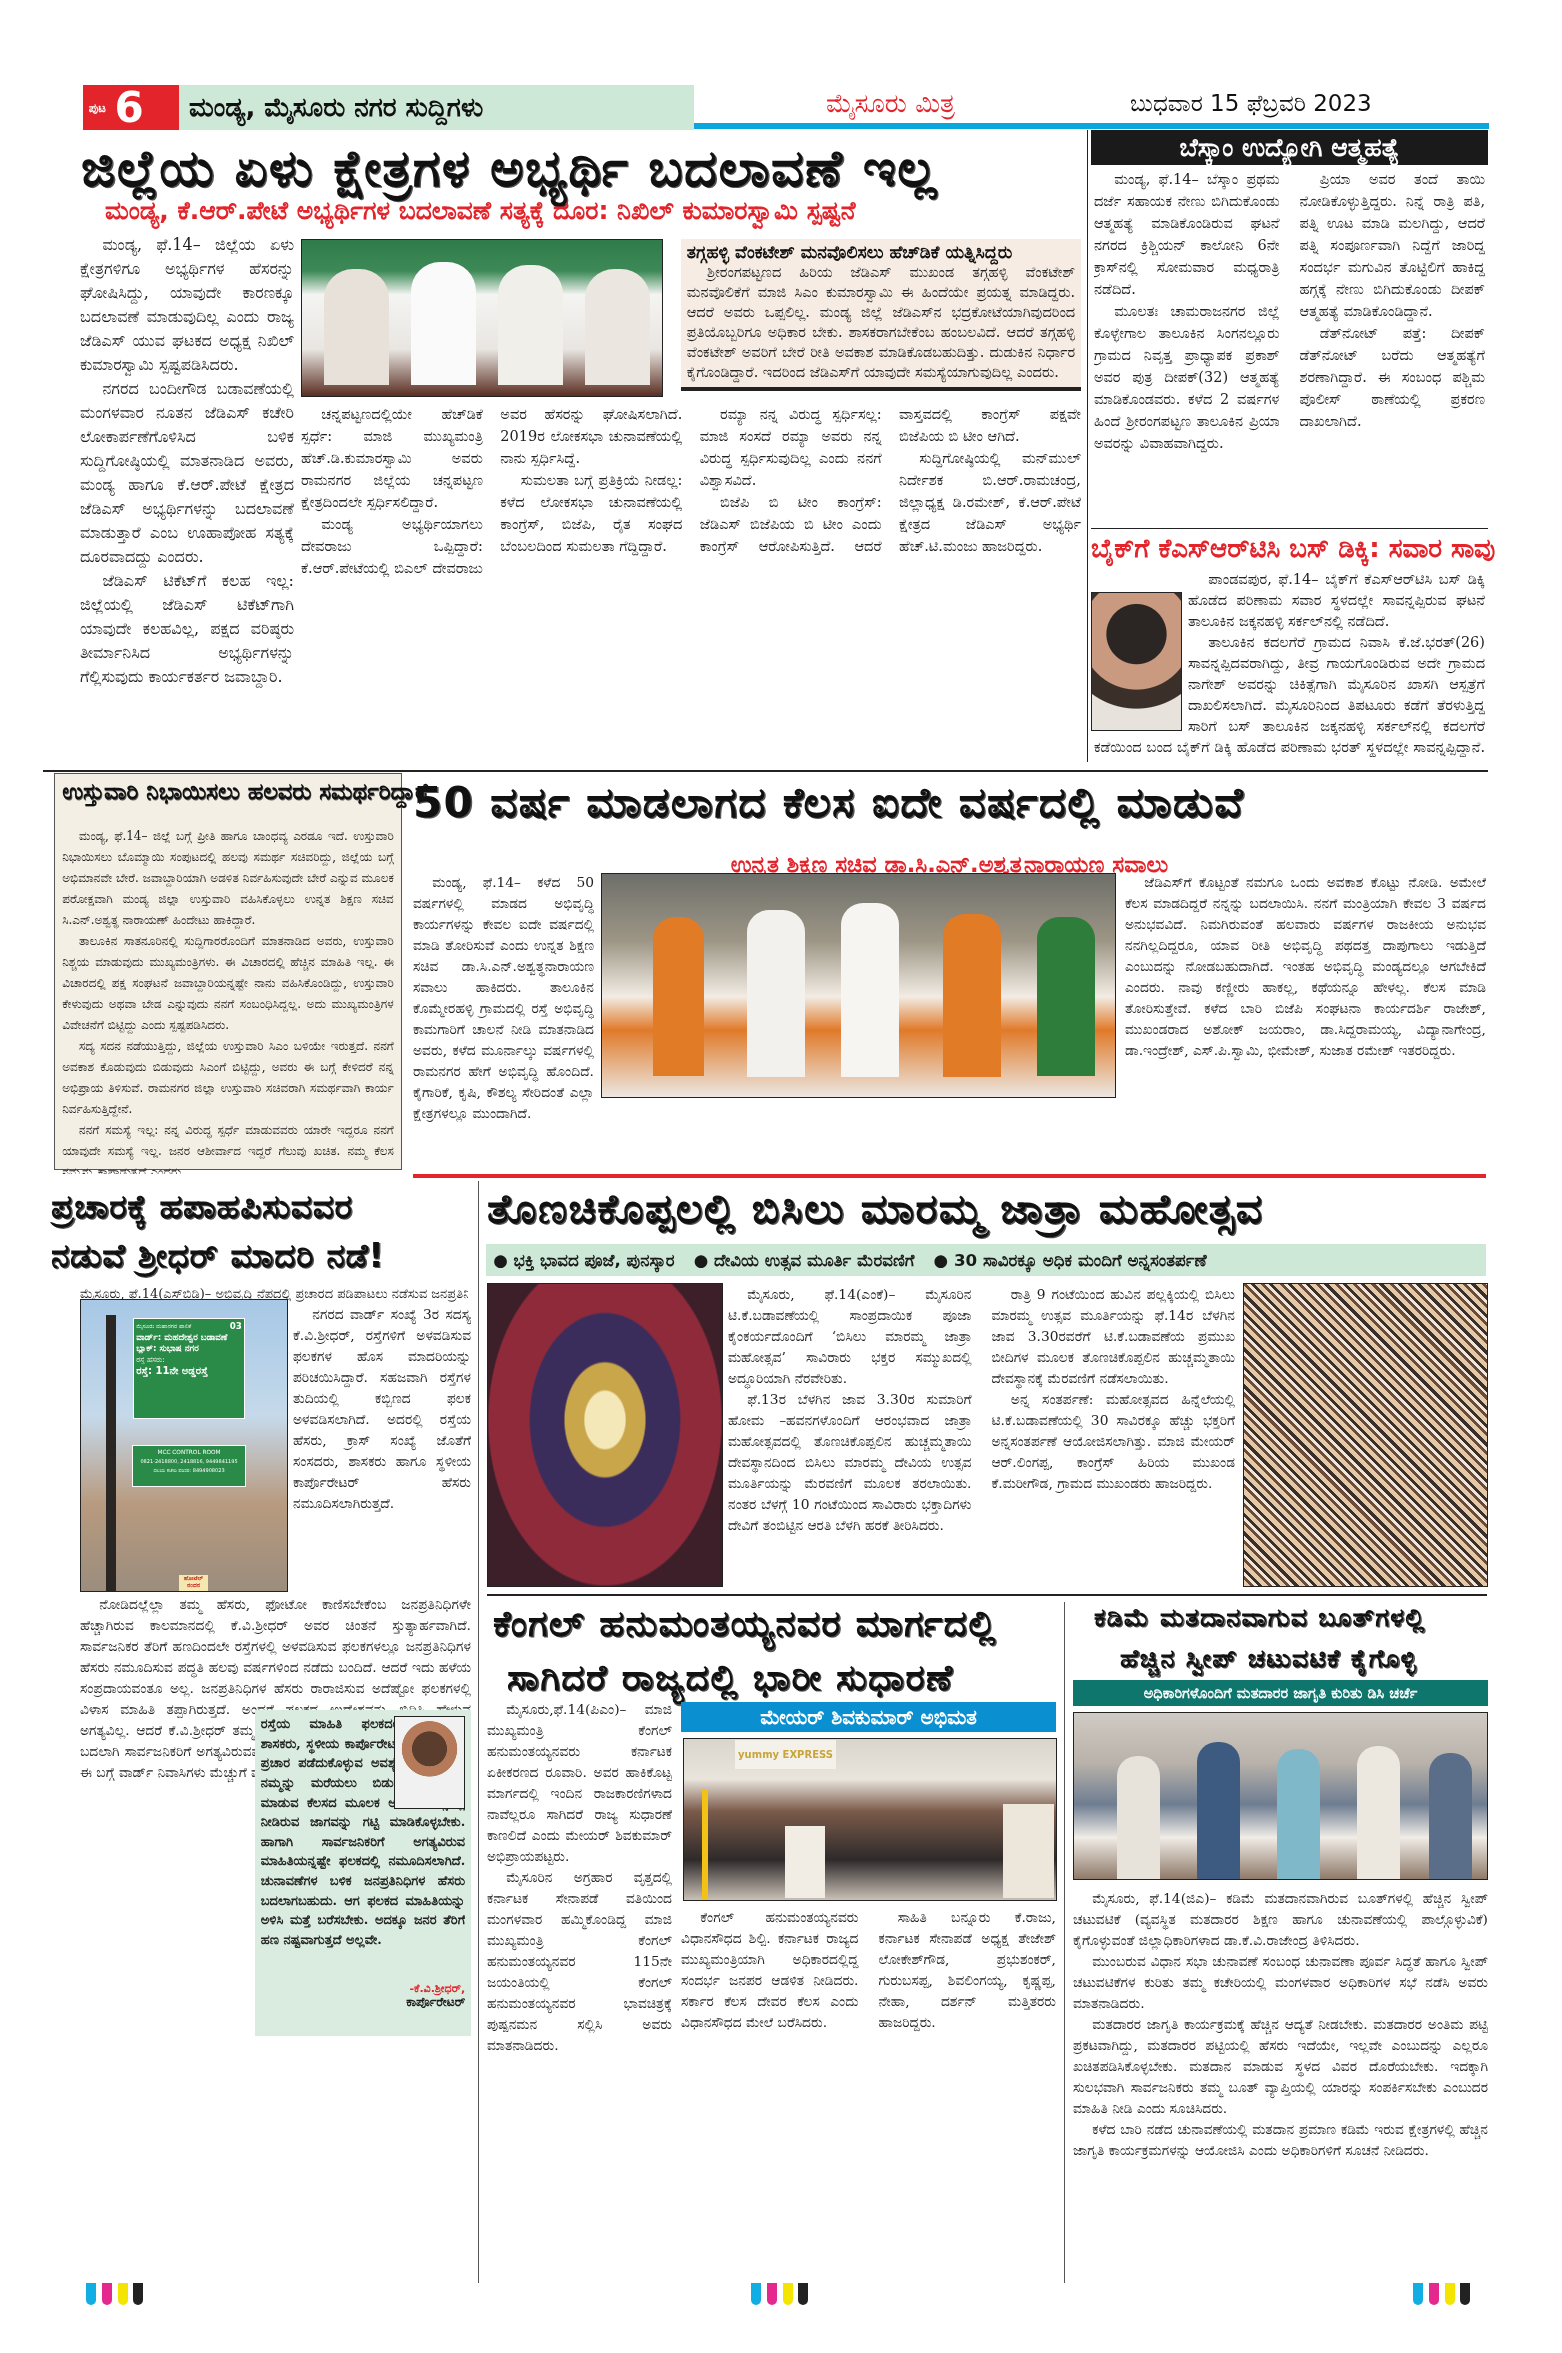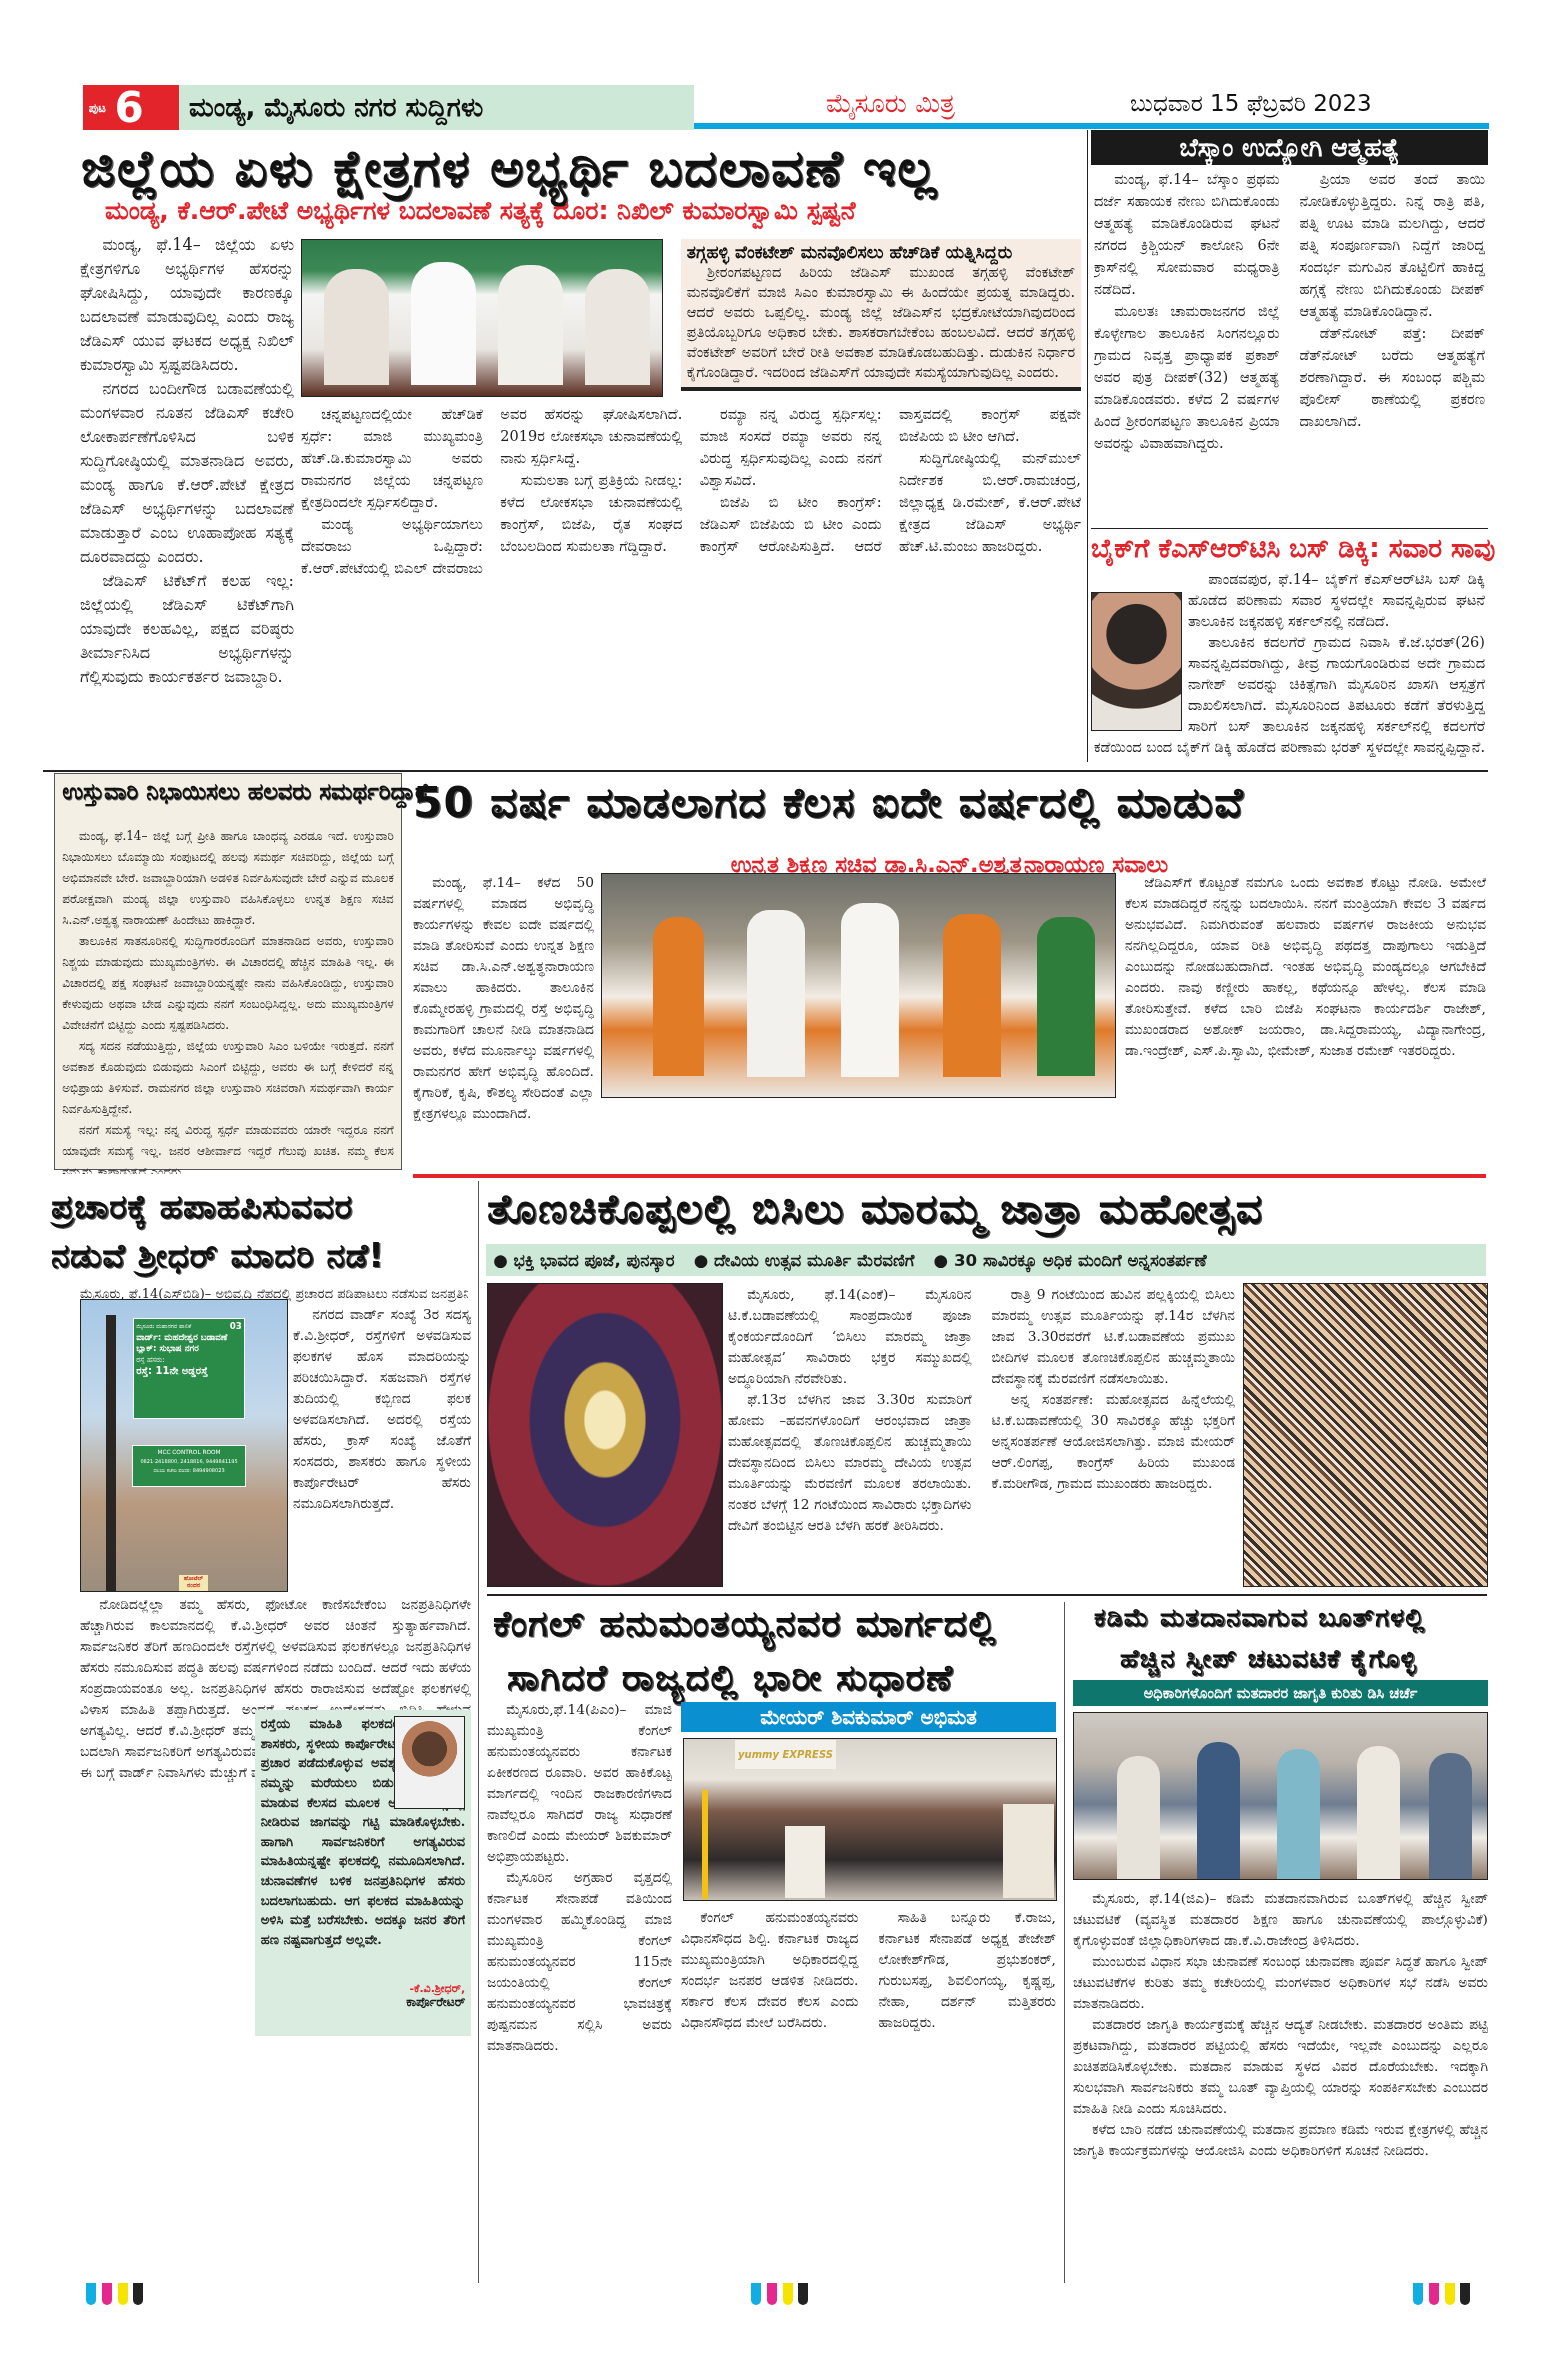--- a/index.html
+++ b/index.html
@@ -148,39 +148,39 @@
 
 <div class="abs head-black" style="left:487px;top:1181px;font-size:41px;line-height:57px;">ತೊಣಚಿಕೊಪ್ಪಲಲ್ಲಿ ಬಿಸಿಲು ಮಾರಮ್ಮ ಜಾತ್ರಾ ಮಹೋತ್ಸವ</div>
 <div class="abs" style="left:486px;top:1244px;width:1000px;height:32px;background:#cde8d6;display:flex;align-items:center;gap:19px;padding-left:7.2px;">
   <span style="font-size:16.7px;font-weight:bold;white-space:nowrap;"><span>● </span><span>ಭಕ್ತಿ ಭಾವದ ಪೂಜೆ, ಪುನಸ್ಕಾರ</span></span>
   <span style="font-size:16.7px;font-weight:bold;white-space:nowrap;"><span>● </span><span>ದೇವಿಯ ಉತ್ಸವ ಮೂರ್ತಿ ಮೆರವಣಿಗೆ</span></span>
   <span style="font-size:16.7px;font-weight:bold;white-space:nowrap;"><span>● </span><span>30 ಸಾವಿರಕ್ಕೂ ಅಧಿಕ ಮಂದಿಗೆ ಅನ್ನಸಂತರ್ಪಣೆ</span></span>
 </div>
 <div class="abs photo" style="left:487px;top:1283px;width:236px;height:304px;background:radial-gradient(ellipse at 50% 45%,#f4e8b8 0 12%,#c9a64a 13% 24%,#3a2d5c 25% 45%,#8e2a3a 46% 70%,#3d1f2a 71%);"></div>
 <div class="abs body-text cols2" style="left:728px;top:1284px;width:507px;height:296px;overflow:hidden;font-size:13.8px;line-height:21px;">
   <p>ಮೈಸೂರು, ಫೆ.14(ಎಂಕೆ)– ಮೈಸೂರಿನ ಟಿ.ಕೆ.ಬಡಾವಣೆಯಲ್ಲಿ ಸಾಂಪ್ರದಾಯಿಕ ಪೂಜಾ ಕೈಂಕರ್ಯದೊಂದಿಗೆ ‘ಬಿಸಿಲು ಮಾರಮ್ಮ ಜಾತ್ರಾ ಮಹೋತ್ಸವ’ ಸಾವಿರಾರು ಭಕ್ತರ ಸಮ್ಮುಖದಲ್ಲಿ ಅದ್ಧೂರಿಯಾಗಿ ನೆರವೇರಿತು.</p>
-  <p>ಫೆ.13ರ ಬೆಳಗಿನ ಜಾವ 3.30ರ ಸುಮಾರಿಗೆ ಹೋಮ –ಹವನಗಳೊಂದಿಗೆ ಆರಂಭವಾದ ಜಾತ್ರಾ ಮಹೋತ್ಸವದಲ್ಲಿ ತೊಣಚಿಕೊಪ್ಪಲಿನ ಹುಚ್ಚಮ್ಮತಾಯಿ ದೇವಸ್ಥಾನದಿಂದ ಬಿಸಿಲು ಮಾರಮ್ಮ ದೇವಿಯ ಉತ್ಸವ ಮೂರ್ತಿಯನ್ನು ಮೆರವಣಿಗೆ ಮೂಲಕ ತರಲಾಯಿತು. ನಂತರ ಬೆಳಗ್ಗೆ 12 ಗಂಟೆಯಿಂದ ಸಾವಿರಾರು ಭಕ್ತಾದಿಗಳು ದೇವಿಗೆ ತಂಬಿಟ್ಟಿನ ಆರತಿ ಬೆಳಗಿ ಹರಕೆ ತೀರಿಸಿದರು.</p>
+  <p>ಫೆ.13ರ ಬೆಳಗಿನ ಜಾವ 3.30ರ ಸುಮಾರಿಗೆ ಹೋಮ –ಹವನಗಳೊಂದಿಗೆ ಆರಂಭವಾದ ಜಾತ್ರಾ ಮಹೋತ್ಸವದಲ್ಲಿ ತೊಣಚಿಕೊಪ್ಪಲಿನ ಹುಚ್ಚಮ್ಮತಾಯಿ ದೇವಸ್ಥಾನದಿಂದ ಬಿಸಿಲು ಮಾರಮ್ಮ ದೇವಿಯ ಉತ್ಸವ ಮೂರ್ತಿಯನ್ನು ಮೆರವಣಿಗೆ ಮೂಲಕ ತರಲಾಯಿತು. ನಂತರ ಬೆಳಗ್ಗೆ 10 ಗಂಟೆಯಿಂದ ಸಾವಿರಾರು ಭಕ್ತಾದಿಗಳು ದೇವಿಗೆ ತಂಬಿಟ್ಟಿನ ಆರತಿ ಬೆಳಗಿ ಹರಕೆ ತೀರಿಸಿದರು.</p>
   <p>ರಾತ್ರಿ 9 ಗಂಟೆಯಿಂದ ಹುವಿನ ಪಲ್ಲಕ್ಕಿಯಲ್ಲಿ ಬಿಸಿಲು ಮಾರಮ್ಮ ಉತ್ಸವ ಮೂರ್ತಿಯನ್ನು ಫೆ.14ರ ಬೆಳಗಿನ ಜಾವ 3.30ರವರೆಗೆ ಟಿ.ಕೆ.ಬಡಾವಣೆಯ ಪ್ರಮುಖ ಬೀದಿಗಳ ಮೂಲಕ ತೊಣಚಿಕೊಪ್ಪಲಿನ ಹುಚ್ಚಮ್ಮತಾಯಿ ದೇವಸ್ಥಾನಕ್ಕೆ ಮೆರವಣಿಗೆ ನಡೆಸಲಾಯಿತು.</p>
   <p>ಅನ್ನ ಸಂತರ್ಪಣೆ: ಮಹೋತ್ಸವದ ಹಿನ್ನೆಲೆಯಲ್ಲಿ ಟಿ.ಕೆ.ಬಡಾವಣೆಯಲ್ಲಿ 30 ಸಾವಿರಕ್ಕೂ ಹೆಚ್ಚು ಭಕ್ತರಿಗೆ ಅನ್ನಸಂತರ್ಪಣೆ ಆಯೋಜಿಸಲಾಗಿತ್ತು. ಮಾಜಿ ಮೇಯರ್ ಆರ್.ಲಿಂಗಪ್ಪ, ಕಾಂಗ್ರೆಸ್ ಹಿರಿಯ ಮುಖಂಡ ಕೆ.ಮರೀಗೌಡ, ಗ್ರಾಮದ ಮುಖಂಡರು ಹಾಜರಿದ್ದರು.</p>
 </div>
 <div class="abs photo" style="left:1243px;top:1283px;width:245px;height:304px;background:repeating-linear-gradient(45deg,#e3c9a5 0 4.3px,#6b4a3a 4.3px 7.2px,#f0e6d8 7.2px 10px,#3a2f2a 10px 13px);"></div>
 
 <div class="abs rule" style="left:487px;top:1594px;width:1000px;height:2.2px;"></div>
 
 <div class="abs head-black" style="left:493px;top:1598px;font-size:36px;line-height:51px;">ಕೆಂಗಲ್ ಹನುಮಂತಯ್ಯನವರ ಮಾರ್ಗದಲ್ಲಿ</div>
 <div class="abs head-black" style="left:507px;top:1652px;font-size:36px;line-height:51px;">ಸಾಗಿದರೆ ರಾಜ್ಯದಲ್ಲಿ ಭಾರೀ ಸುಧಾರಣೆ</div>
 <div class="abs body-text" style="left:487px;top:1699px;width:185px;height:580px;overflow:hidden;font-size:13.8px;line-height:21px;">
   <p>ಮೈಸೂರು,ಫೆ.14(ಪಿಎಂ)– ಮಾಜಿ ಮುಖ್ಯಮಂತ್ರಿ ಕೆಂಗಲ್ ಹನುಮಂತಯ್ಯನವರು ಕರ್ನಾಟಕ ಏಕೀಕರಣದ ರೂವಾರಿ. ಅವರ ಹಾಕಿಕೊಟ್ಟ ಮಾರ್ಗದಲ್ಲಿ ಇಂದಿನ ರಾಜಕಾರಣಿಗಳಾದ ನಾವೆಲ್ಲರೂ ಸಾಗಿದರೆ ರಾಜ್ಯ ಸುಧಾರಣೆ ಕಾಣಲಿದೆ ಎಂದು ಮೇಯರ್ ಶಿವಕುಮಾರ್ ಅಭಿಪ್ರಾಯಪಟ್ಟರು.</p>
   <p>ಮೈಸೂರಿನ ಅಗ್ರಹಾರ ವೃತ್ತದಲ್ಲಿ ಕರ್ನಾಟಕ ಸೇನಾಪಡೆ ವತಿಯಿಂದ ಮಂಗಳವಾರ ಹಮ್ಮಿಕೊಂಡಿದ್ದ ಮಾಜಿ ಮುಖ್ಯಮಂತ್ರಿ ಕೆಂಗಲ್ ಹನುಮಂತಯ್ಯನವರ 115ನೇ ಜಯಂತಿಯಲ್ಲಿ ಕೆಂಗಲ್ ಹನುಮಂತಯ್ಯನವರ ಭಾವಚಿತ್ರಕ್ಕೆ ಪುಷ್ಪನಮನ ಸಲ್ಲಿಸಿ ಅವರು ಮಾತನಾಡಿದರು.</p>
 </div>
 <div class="abs" style="left:681px;top:1702px;width:375px;height:30px;background:#0a8fd1;display:flex;align-items:center;justify-content:center;">
   <span style="color:#fff;font-size:20px;font-weight:bold;white-space:nowrap;">ಮೇಯರ್ ಶಿವಕುಮಾರ್ ಅಭಿಮತ</span>
 </div>
 <div class="abs photo" style="left:683px;top:1738px;width:374px;height:163px;background:linear-gradient(180deg,#d9d4cc 0%,#e9e4dc 25%,#7a5a4a 45%,#2e2a2a 75%,#c9c0b6 100%);">
-  <div style="position:absolute;left:51px;top:1.4px;width:101px;height:29px;background:#f4f1ea;color:#c8a53a;font-size:10px;font-weight:bold;text-align:center;line-height:29px;font-style:italic;">yummy EXPRESS</div>
+  <div style="position:absolute;left:51px;top:1.4px;width:101px;height:29px;background:#f4f1ea;color:#c8a53a;font-size:10px;font-weight:bold;text-align:center;line-height:29px;">yummy EXPRESS</div>
   <div style="position:absolute;left:18px;top:51px;width:5.8px;height:109px;background:#f2c316;"></div>
   <div style="position:absolute;left:101px;top:87px;width:40px;height:72px;background:#f2ede4;"></div>
   <div style="position:absolute;left:319px;top:65px;width:51px;height:94px;background:#ede6da;"></div>
 </div>
 <div class="abs body-text cols2" style="left:681px;top:1907px;width:375px;height:370px;overflow:hidden;font-size:13.8px;line-height:21px;">
   <p>ಕೆಂಗಲ್ ಹನುಮಂತಯ್ಯನವರು ವಿಧಾನಸೌಧದ ಶಿಲ್ಪಿ. ಕರ್ನಾಟಕ ರಾಜ್ಯದ ಮುಖ್ಯಮಂತ್ರಿಯಾಗಿ ಅಧಿಕಾರದಲ್ಲಿದ್ದ ಸಂದರ್ಭ ಜನಪರ ಆಡಳಿತ ನೀಡಿದರು. ಸರ್ಕಾರ ಕೆಲಸ ದೇವರ ಕೆಲಸ ಎಂದು ವಿಧಾನಸೌಧದ ಮೇಲೆ ಬರೆಸಿದರು.</p>
   <p>ಸಾಹಿತಿ ಬನ್ನೂರು ಕೆ.ರಾಜು, ಕರ್ನಾಟಕ ಸೇನಾಪಡೆ ಅಧ್ಯಕ್ಷ ತೇಜೇಶ್ ಲೋಕೇಶ್‌ಗೌಡ, ಪ್ರಭುಶಂಕರ್, ಗುರುಬಸಪ್ಪ, ಶಿವಲಿಂಗಯ್ಯ, ಕೃಷ್ಣಪ್ಪ, ನೇಹಾ, ದರ್ಶನ್ ಮತ್ತಿತರರು ಹಾಜರಿದ್ದರು.</p>
 </div>
 
 <div class="abs" style="left:1064px;top:1602px;width:1.4px;height:681px;background:#555;"></div>

